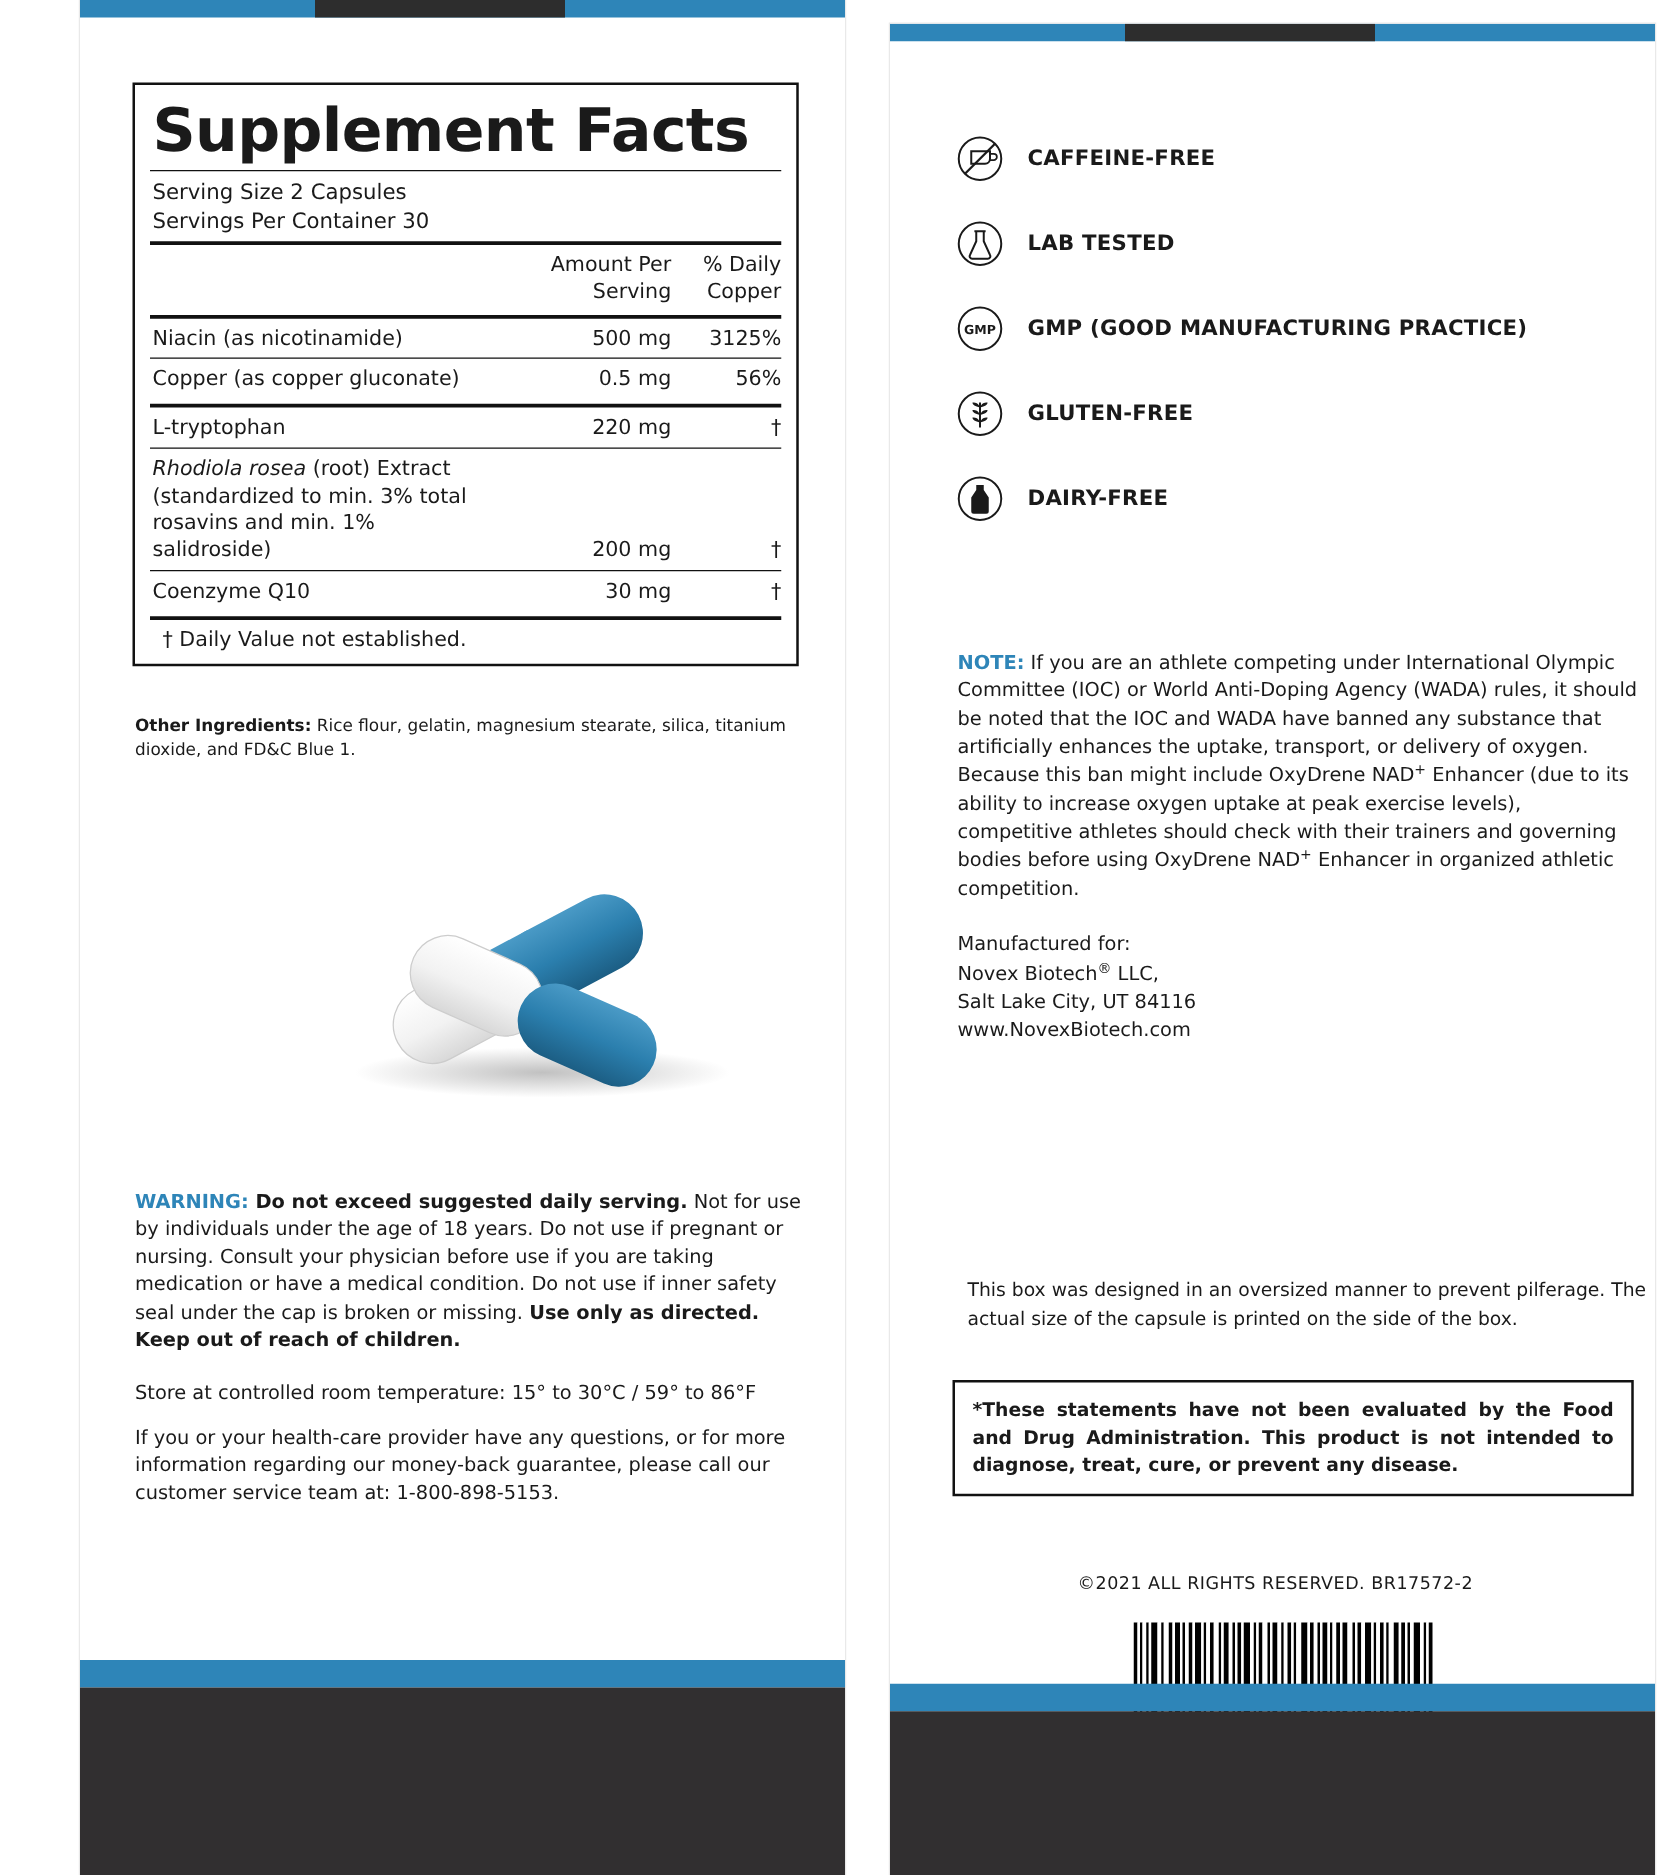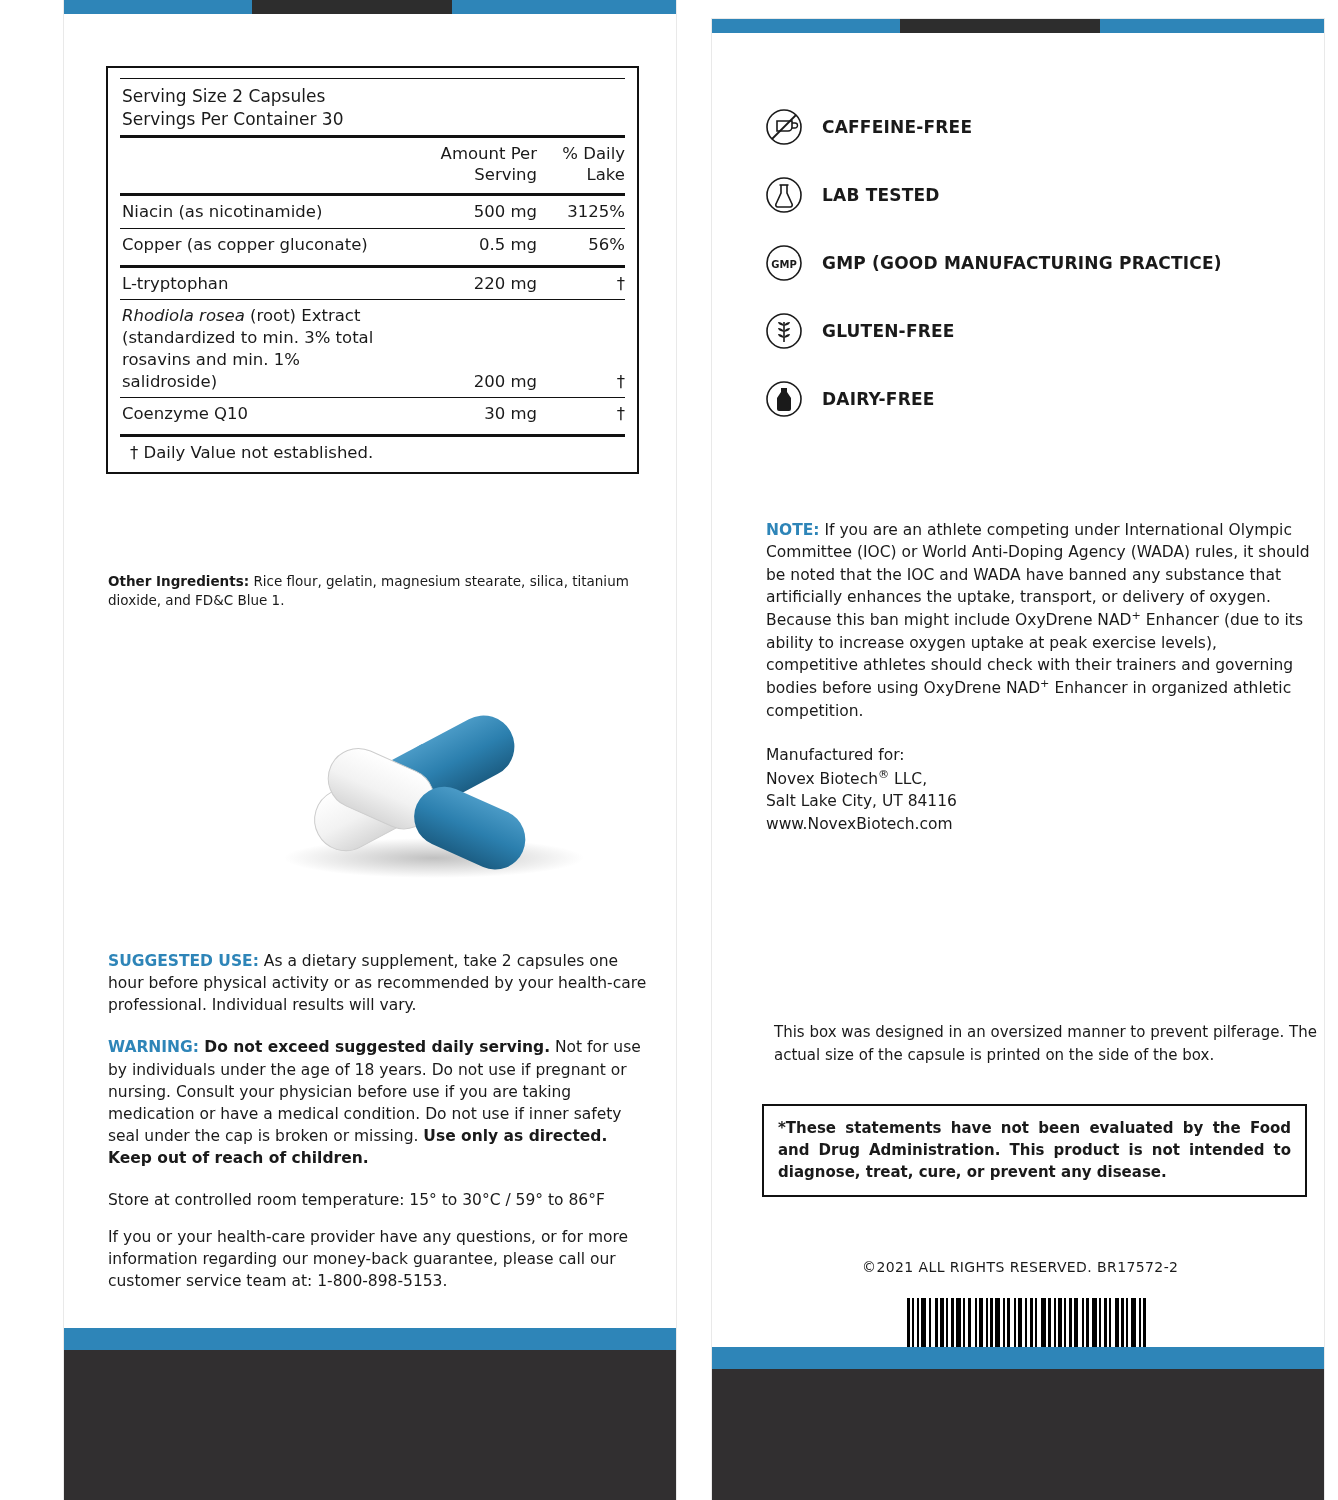--- a/index.html
+++ b/index.html
@@ -281,35 +281,36 @@
 <body>
 
 <div class="stage">
 
   <div class="panel panel-left">
     <div class="top-strip">
       <div class="dark"></div>
     </div>
 
     <div class="sf-box">
+      <div class="sf-title">Supplement Facts</div>
       <div class="sf-rule-thin"></div>
       <div class="sf-serv">
         <div>Serving Size 2 Capsules</div>
         <div>Servings Per Container 30</div>
       </div>
       <div class="sf-rule-thick"></div>
 
       <div class="sf-hdr">
         <div class="c-amt">
           <div>Amount Per</div>
           <div>Serving</div>
         </div>
         <div class="c-dv">
           <div>% Daily</div>
-          <div>Lake</div>
+          <div>Copper</div>
         </div>
       </div>
       <div class="sf-rule-thick"></div>
 
       <div class="sf-row">
         <div class="nm">Niacin (as nicotinamide)</div>
         <div class="amt">500 mg</div>
         <div class="dv">3125%</div>
       </div>
       <div class="sf-rule-thin"></div>
@@ -381,23 +382,20 @@
 
         <g transform="rotate(24 190 120)">
           <rect x="78" y="92" width="110" height="60" rx="30" fill="url(#gw)" stroke="#cdcdcd" stroke-width="1"></rect>
           <rect x="172" y="92" width="116" height="60" rx="30" fill="url(#gb)"></rect>
         </g>
       </svg>
     </div>
 
     <div class="lower">
       <p>
-        <span class="lbl-blue">SUGGESTED USE:</span><span> As a dietary supplement, take 2 capsules one hour before physical activity or as recommended by your health-care professional. Individual results will vary.</span>
-      </p>
-      <p>
         <span class="lbl-blue">WARNING:</span><span class="b"> Do not exceed suggested daily serving.</span><span> Not for use by individuals under the age of 18 years. Do not use if pregnant or nursing. Consult your physician before use if you are taking medication or have a medical condition. Do not use if inner safety seal under the cap is broken or missing. </span><span class="b">Use only as directed. Keep out of reach of children.</span>
       </p>
       <p class="store">Store at controlled room temperature: 15° to 30°C / 59° to 86°F</p>
       <p class="small-block">If you or your health-care provider have any questions, or for more information regarding our money-back guarantee, please call our customer service team at: 1-800-898-5153.</p>
     </div>
 
     <div class="bottom-blue"></div>
     <div class="bottom-dark"></div>
   </div>
 

